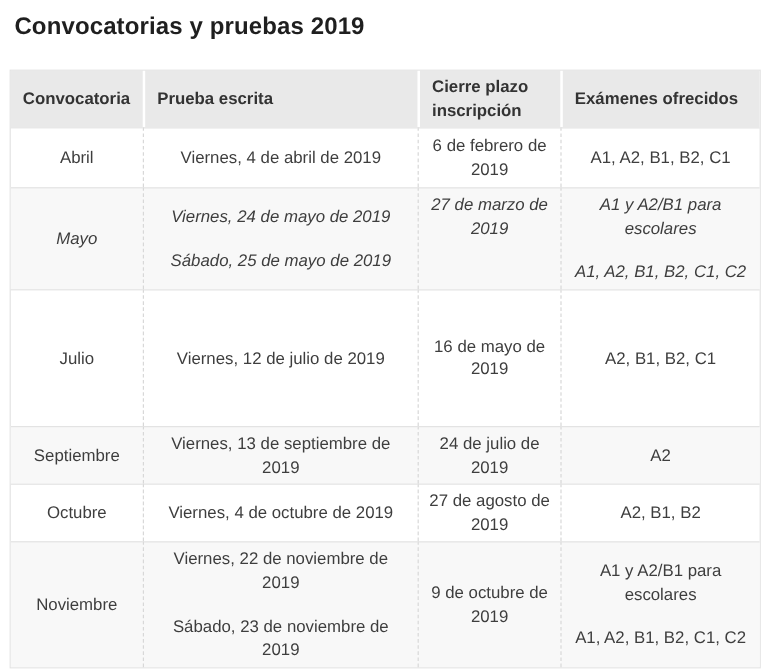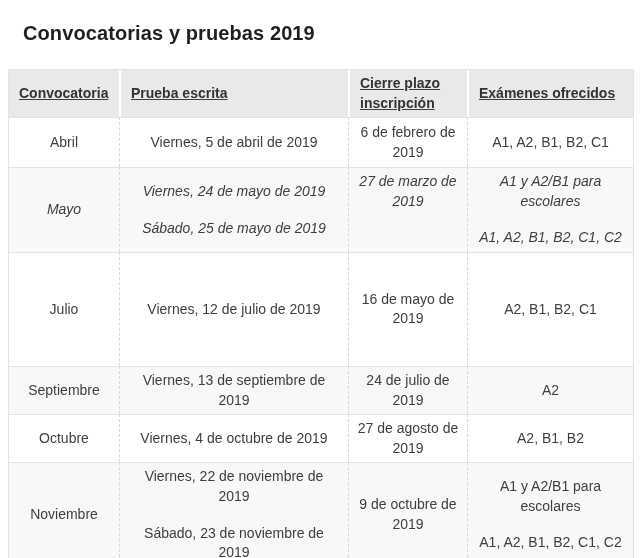--- a/index.html
+++ b/index.html
@@ -15,40 +15,40 @@
     font-family: "Liberation Sans", "DejaVu Sans", sans-serif;
     color: var(--text-color, #3e3e3e);
   }
   .page {
     padding: 5px 8px 0 8px;
   }
   .page-title {
     font-size: 20px;
     font-weight: 700;
     color: var(--title-color, #1f1f1f);
-    margin: 15px;
+    margin: 4px;
     line-height: 1.3;
     letter-spacing: 0.1px;
   }
   table.conv-table {
     margin-top: 23px;
     border-collapse: separate;
     border-spacing: 0;
     width: 624px;
     table-layout: fixed;
     border: 1px solid var(--row-border, #e3e3e3);
     font-size: 14px;
     line-height: 1.4;
   }
   col.c1 { width: 110px; }
   col.c2 { width: 229px; }
   col.c3 { width: 119px; }
   col.c4 { width: 166px; }
 
-  thead tr { height: 47px; text-decoration: underline; }
+  thead tr { height: 47px; }
   th {
     background: var(--header-bg, #e9e9e9);
     font-weight: 700;
     font-size: 14px;
     text-align: left;
     vertical-align: middle;
     padding: 4px 10px;
     color: #333333;
   }
   th + th { border-left: 2px solid #ffffff; }
@@ -96,21 +96,21 @@
         <th>Cierre plazo inscripción</th>
         <th>Exámenes ofrecidos</th>
       </tr>
     </thead>
     <tbody id="table-body">
         <tr>
           <td>
             <p>Abril</p>
           </td>
           <td>
-            <p>Viernes, 5 de abril de 2019</p>
+            <p>Viernes, 4 de abril de 2019</p>
           </td>
           <td>
             <p>6 de febrero de 2019</p>
           </td>
           <td>
             <p>A1, A2, B1, B2, C1</p>
           </td>
         </tr>
         <tr>
           <td>

